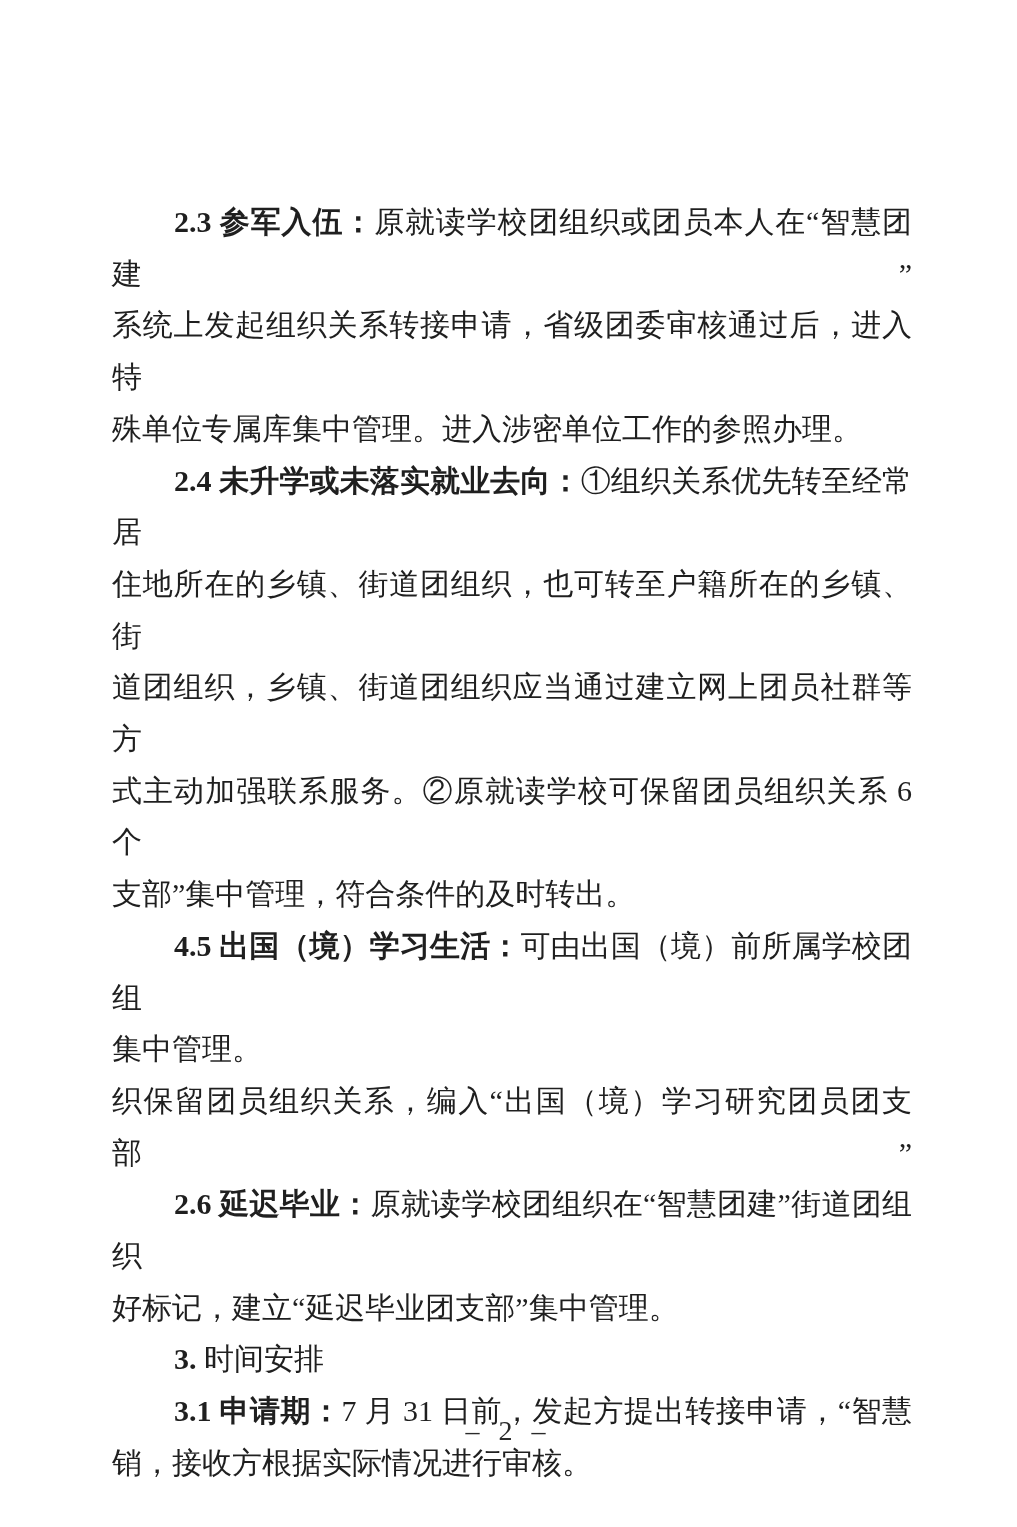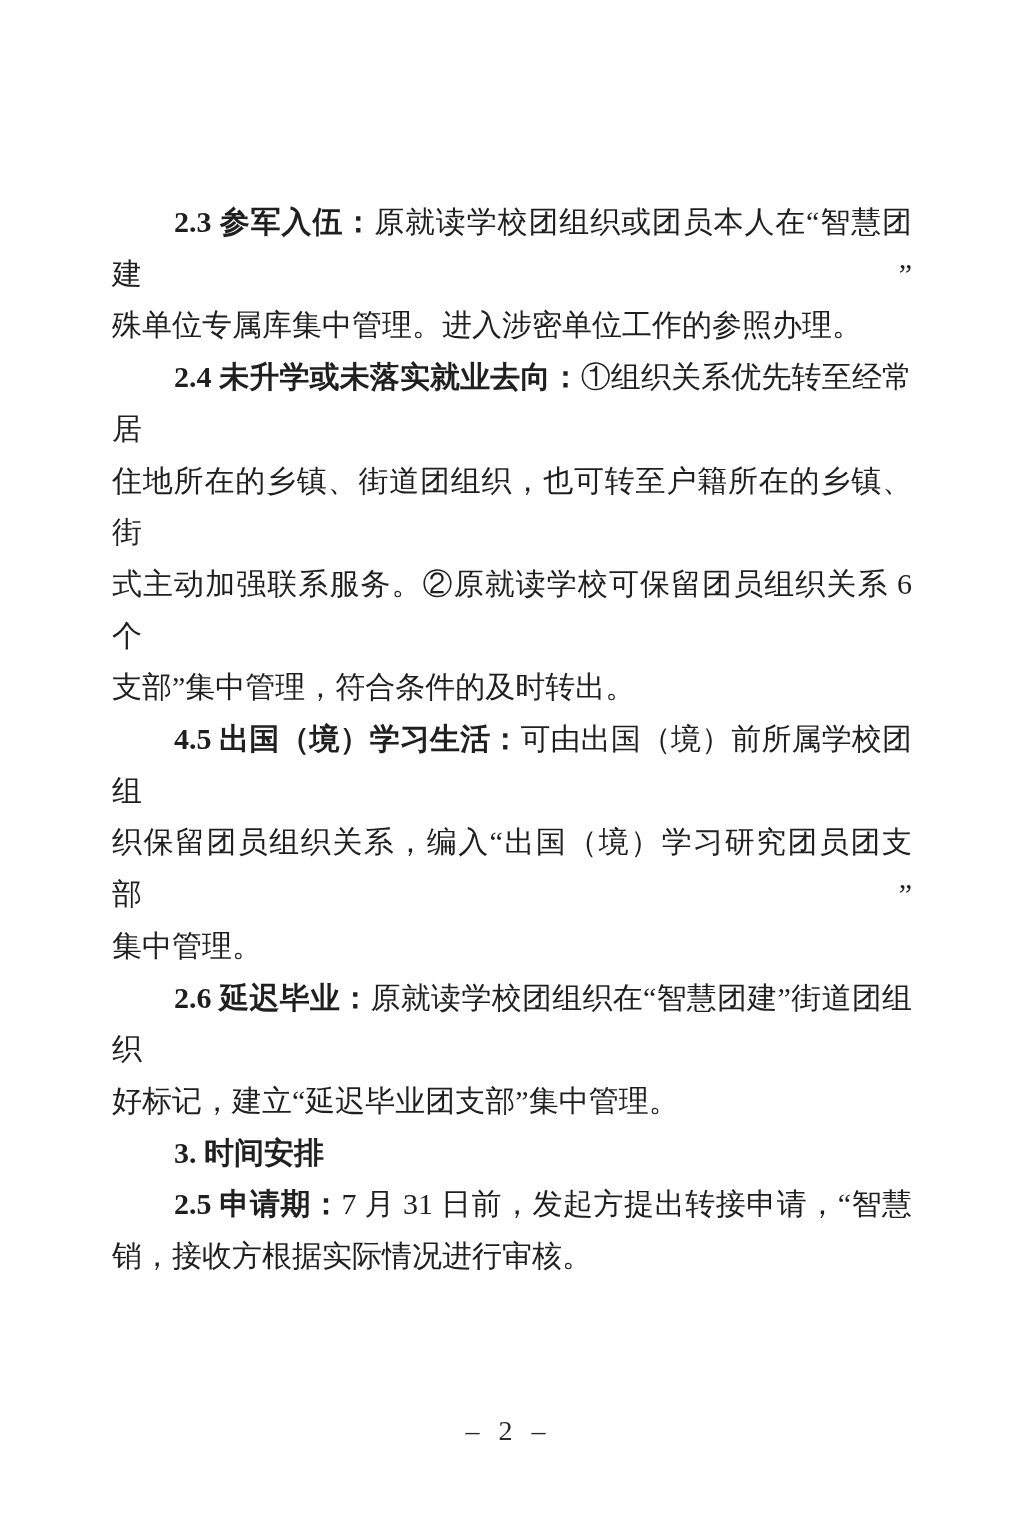--- a/index.html
+++ b/index.html
@@ -32,50 +32,52 @@
     text-align: justify;
     text-align-last: justify;
   }
   .line.indent {
     text-indent: 62px;
   }
   .head {
     font-weight: 700;
   }
   .line.h3 .body {
-    font-weight: 700;
+    font-weight: 400;
     font-family: "Liberation Sans", sans-serif;
   }
   .footer {
     position: absolute;
     left: 0;
     right: 0;
     top: 1415px;
     text-align: center;
     font-size: 28px;
     letter-spacing: 6px;
     color: #2a2a2a;
   }
 </style>
 </head>
 <body>
 
 <div class="page">
   <div class="content" id="doc-content">
       <div class="line indent full"><span class="head">2.3 参军入伍：</span><span class="body">原就读学校团组织或团员本人在“智慧团建”</span></div>
+      <div class="line full"><span class="body">系统上发起组织关系转接申请，省级团委审核通过后，进入特</span></div>
       <div class="line"><span class="body">殊单位专属库集中管理。进入涉密单位工作的参照办理。</span></div>
       <div class="line indent full"><span class="head">2.4 未升学或未落实就业去向：</span><span class="body">①组织关系优先转至经常居</span></div>
       <div class="line full"><span class="body">住地所在的乡镇、街道团组织，也可转至户籍所在的乡镇、街</span></div>
+      <div class="line full"><span class="body">道团组织，乡镇、街道团组织应当通过建立网上团员社群等方</span></div>
       <div class="line full"><span class="body">式主动加强联系服务。②原就读学校可保留团员组织关系 6 个</span></div>
       <div class="line"><span class="body">支部”集中管理，符合条件的及时转出。</span></div>
       <div class="line indent full"><span class="head">4.5 出国（境）学习生活：</span><span class="body">可由出国（境）前所属学校团组</span></div>
+      <div class="line"><span class="body">集中管理。</span></div>
       <div class="line full"><span class="body">织保留团员组织关系，编入“出国（境）学习研究团员团支部”</span></div>
-      <div class="line"><span class="body">集中管理。</span></div>
       <div class="line indent full"><span class="head">2.6 延迟毕业：</span><span class="body">原就读学校团组织在“智慧团建”街道团组织</span></div>
       <div class="line"><span class="body">好标记，建立“延迟毕业团支部”集中管理。</span></div>
       <div class="line indent h3"><span class="head">3. </span><span class="body">时间安排</span></div>
-      <div class="line indent full"><span class="head">2.5 申请期：</span><span class="body">7 月 31 日前，发起方提出转接申请，“智慧</span></div>
+      <div class="line indent full"><span class="head">3.1 申请期：</span><span class="body">7 月 31 日前，发起方提出转接申请，“智慧</span></div>
       <div class="line"><span class="body">销，接收方根据实际情况进行审核。</span></div>
     </div>
   <div class="footer">
     <span>– 2 –</span>
   </div>
 </div>
 
 </body></html>

